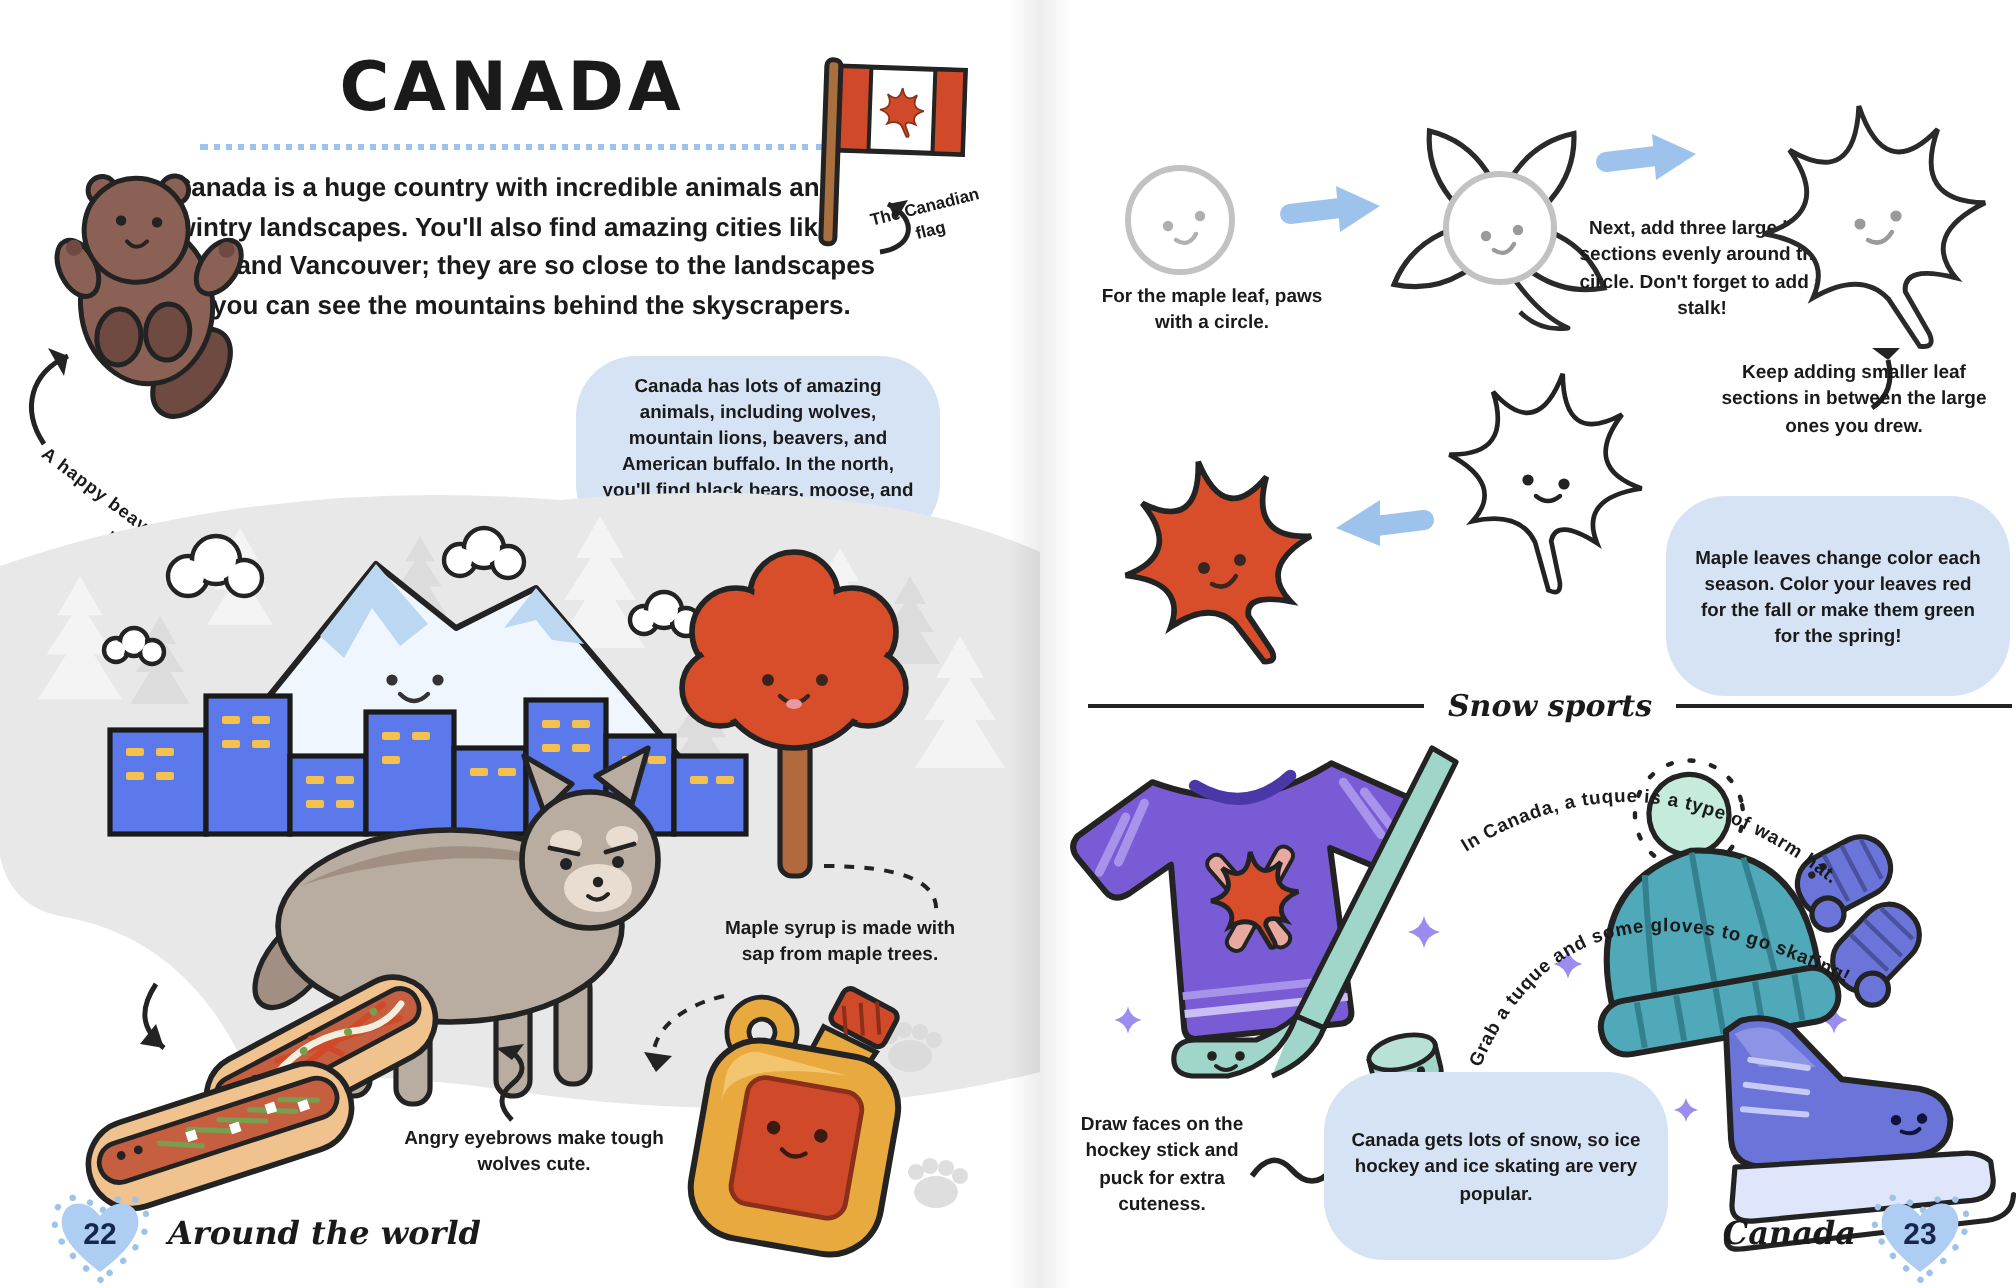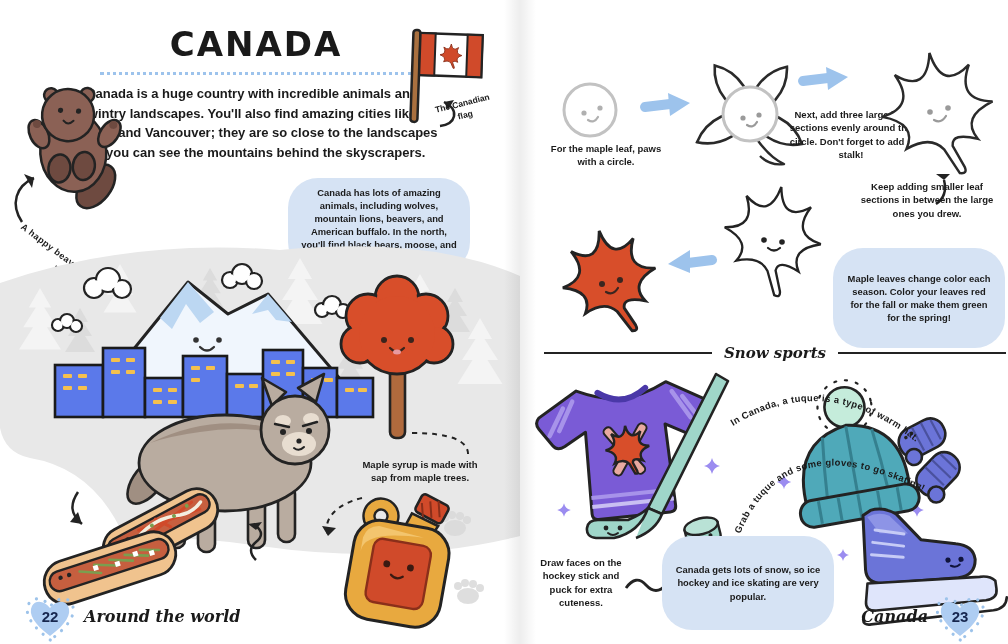--- a/index.html
+++ b/index.html
@@ -294,20 +294,21 @@
       <path d="M 412,205 Q 470,205 468,228"></path>
       <path d="M 362,270 C 336,276 322,292 328,308"></path>
     </g>
     <polygon points="328,308 322,298 336,300" fill="#232323"></polygon>
   </svg>
 
   <svg class="abs" style="left:58px;top:488px;" width="40" height="44">
     <path d="M 20,4 C 12,16 12,26 24,36" fill="none" stroke="#232323" stroke-width="2.5"></path>
     <polygon points="24,36 12,34 20,24" fill="#232323"></polygon>
   </svg>
+  <div class="abs hand" style="left:200px;top:563px;width:134px;">Angry eyebrows make tough wolves cute.</div>
   <svg class="abs" style="left:242px;top:516px;" width="30" height="46">
     <path d="M 14,44 Q 4,34 14,26 Q 24,18 14,10" fill="none" stroke="#232323" stroke-width="2.5"></path>
     <polygon points="14,10 6,4 20,2" fill="#232323" transform="translate(0,4)"></polygon>
   </svg>
   <div class="abs hand" style="left:356px;top:458px;width:128px;">Maple syrup is made with sap from maple trees.</div>
 
   <svg class="abs" style="left:26px;top:596px;" width="50" height="46">
     <use href="#heart" transform="translate(-4.5,-4) scale(1.2)" fill="none" stroke="#9dc3ea" stroke-width="2.6" stroke-dasharray="0.1 7.5" stroke-linecap="round"></use>
     <use href="#heart" fill="#aecdf2"></use>
     <text x="24" y="26" text-anchor="middle" font-family="Liberation Sans, sans-serif" font-size="15" font-weight="900" fill="#16264e">22</text>

